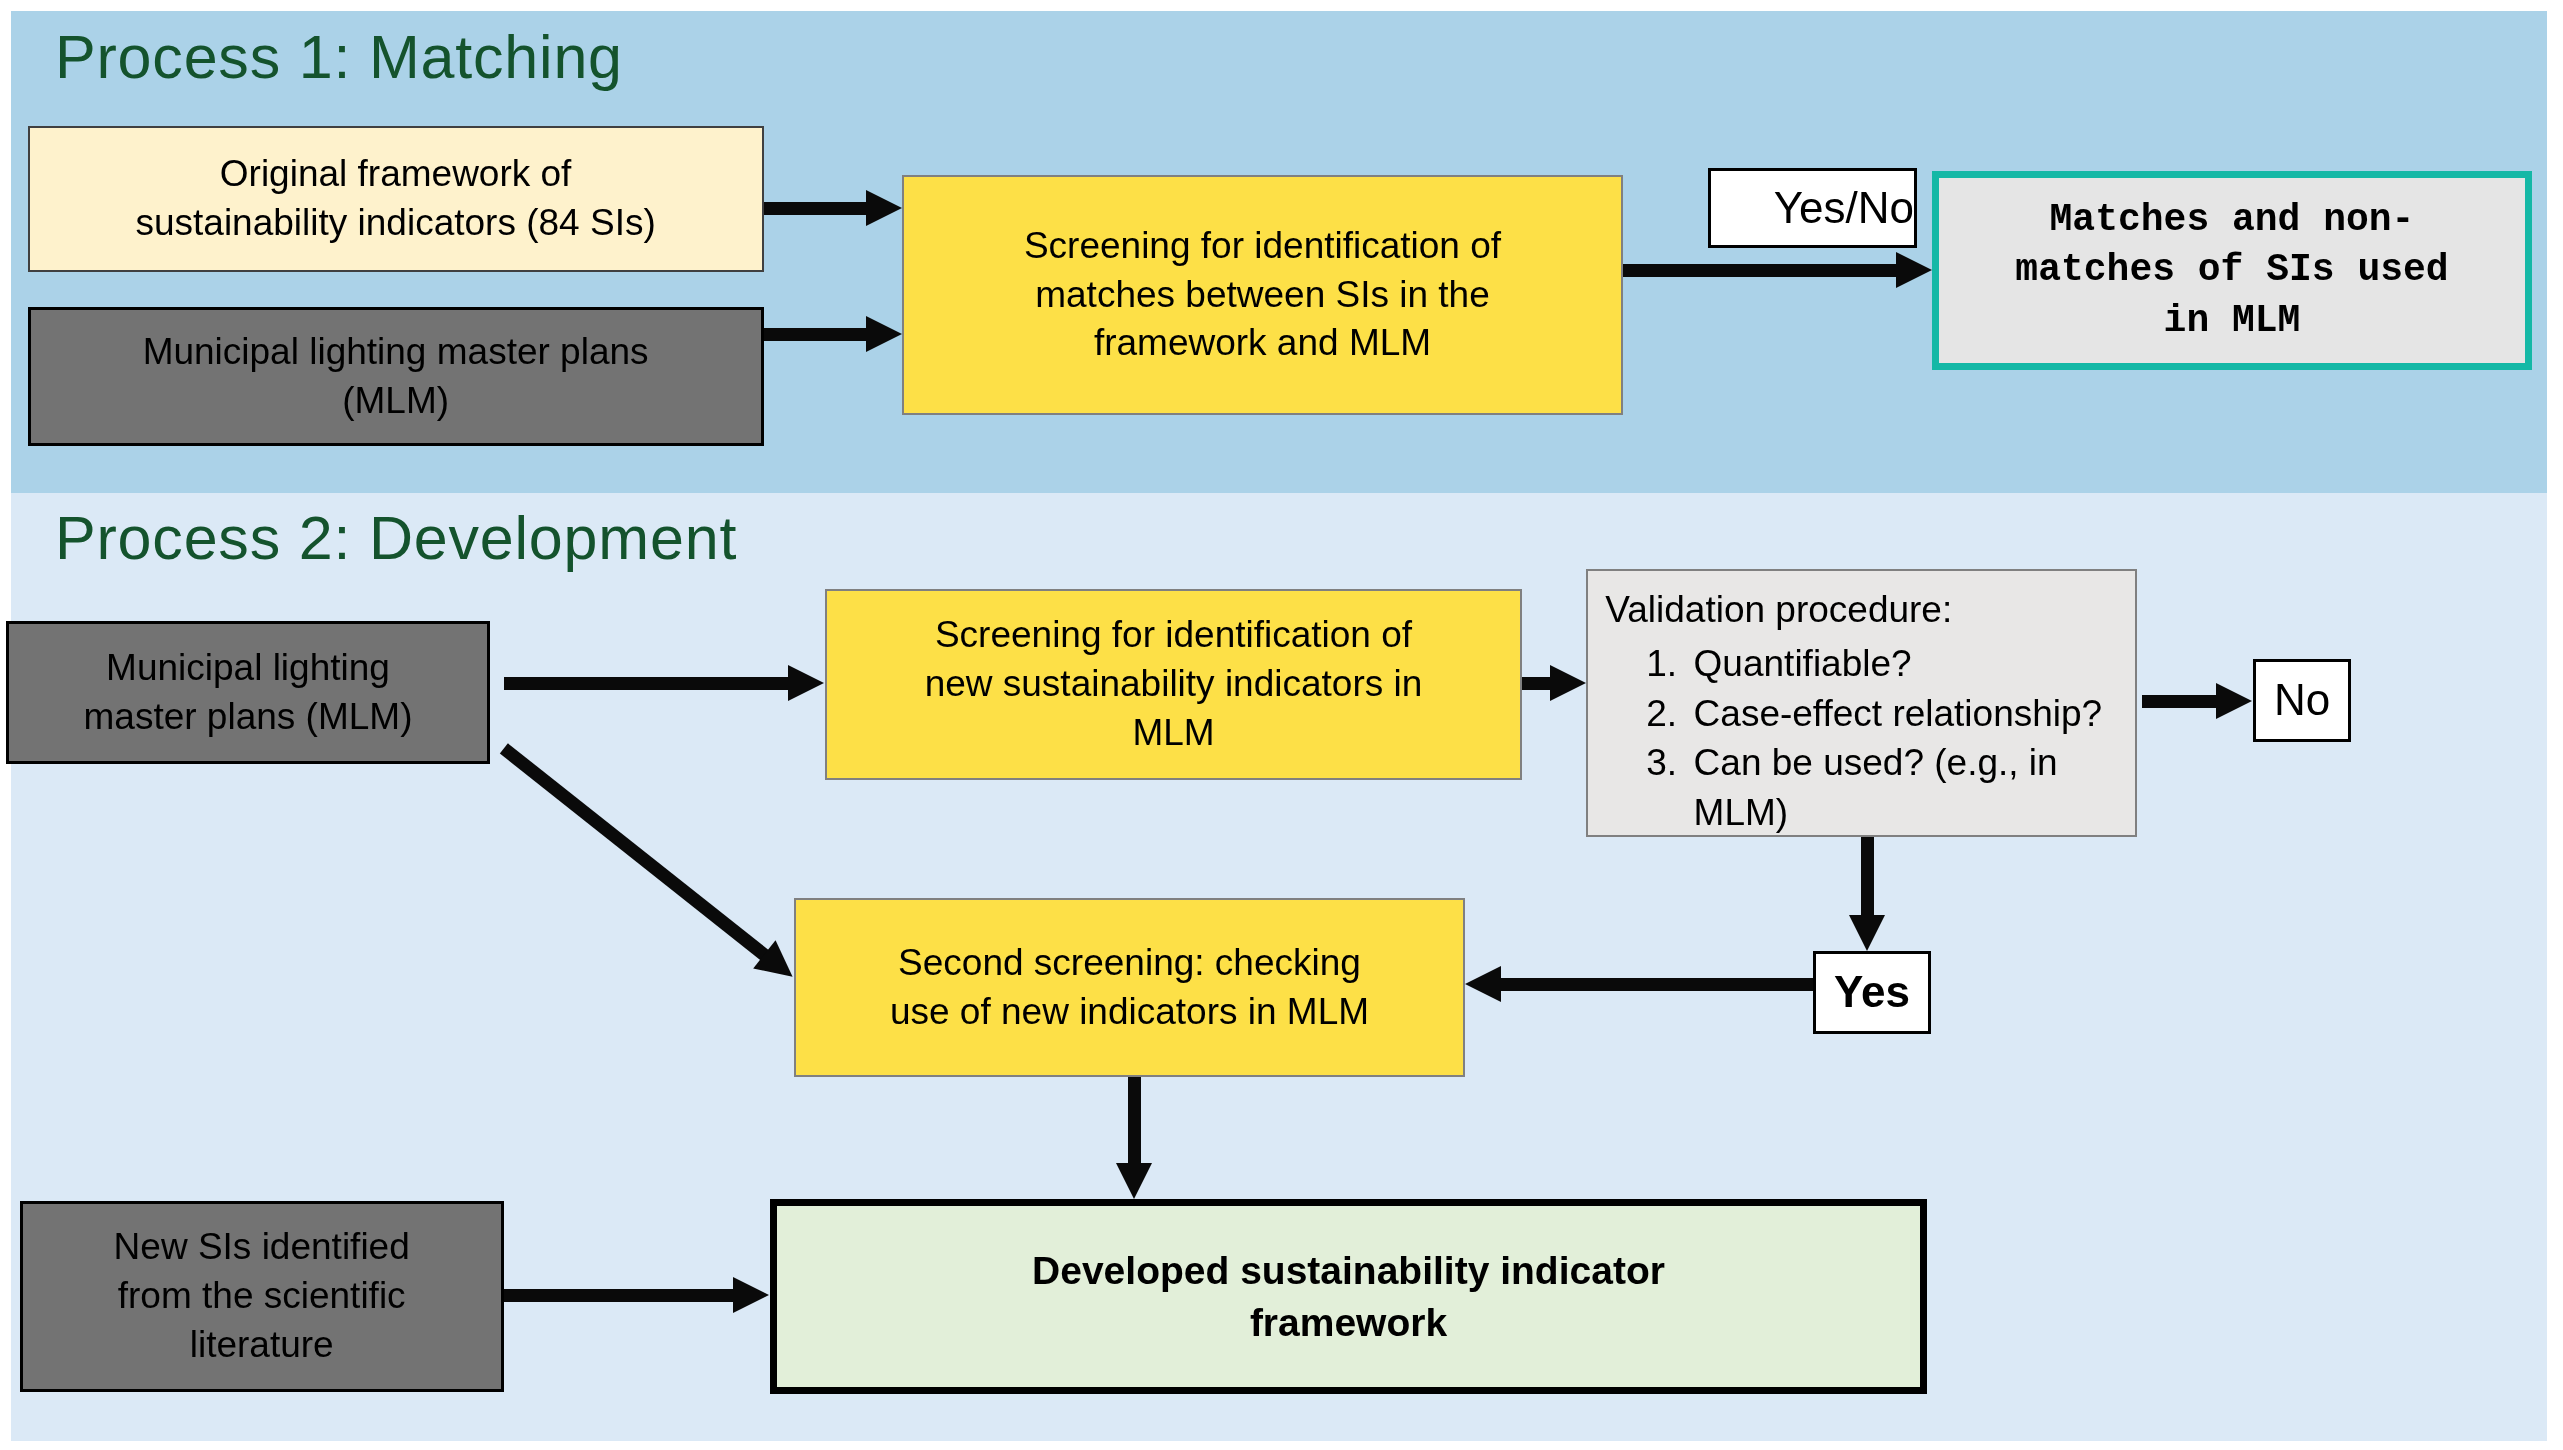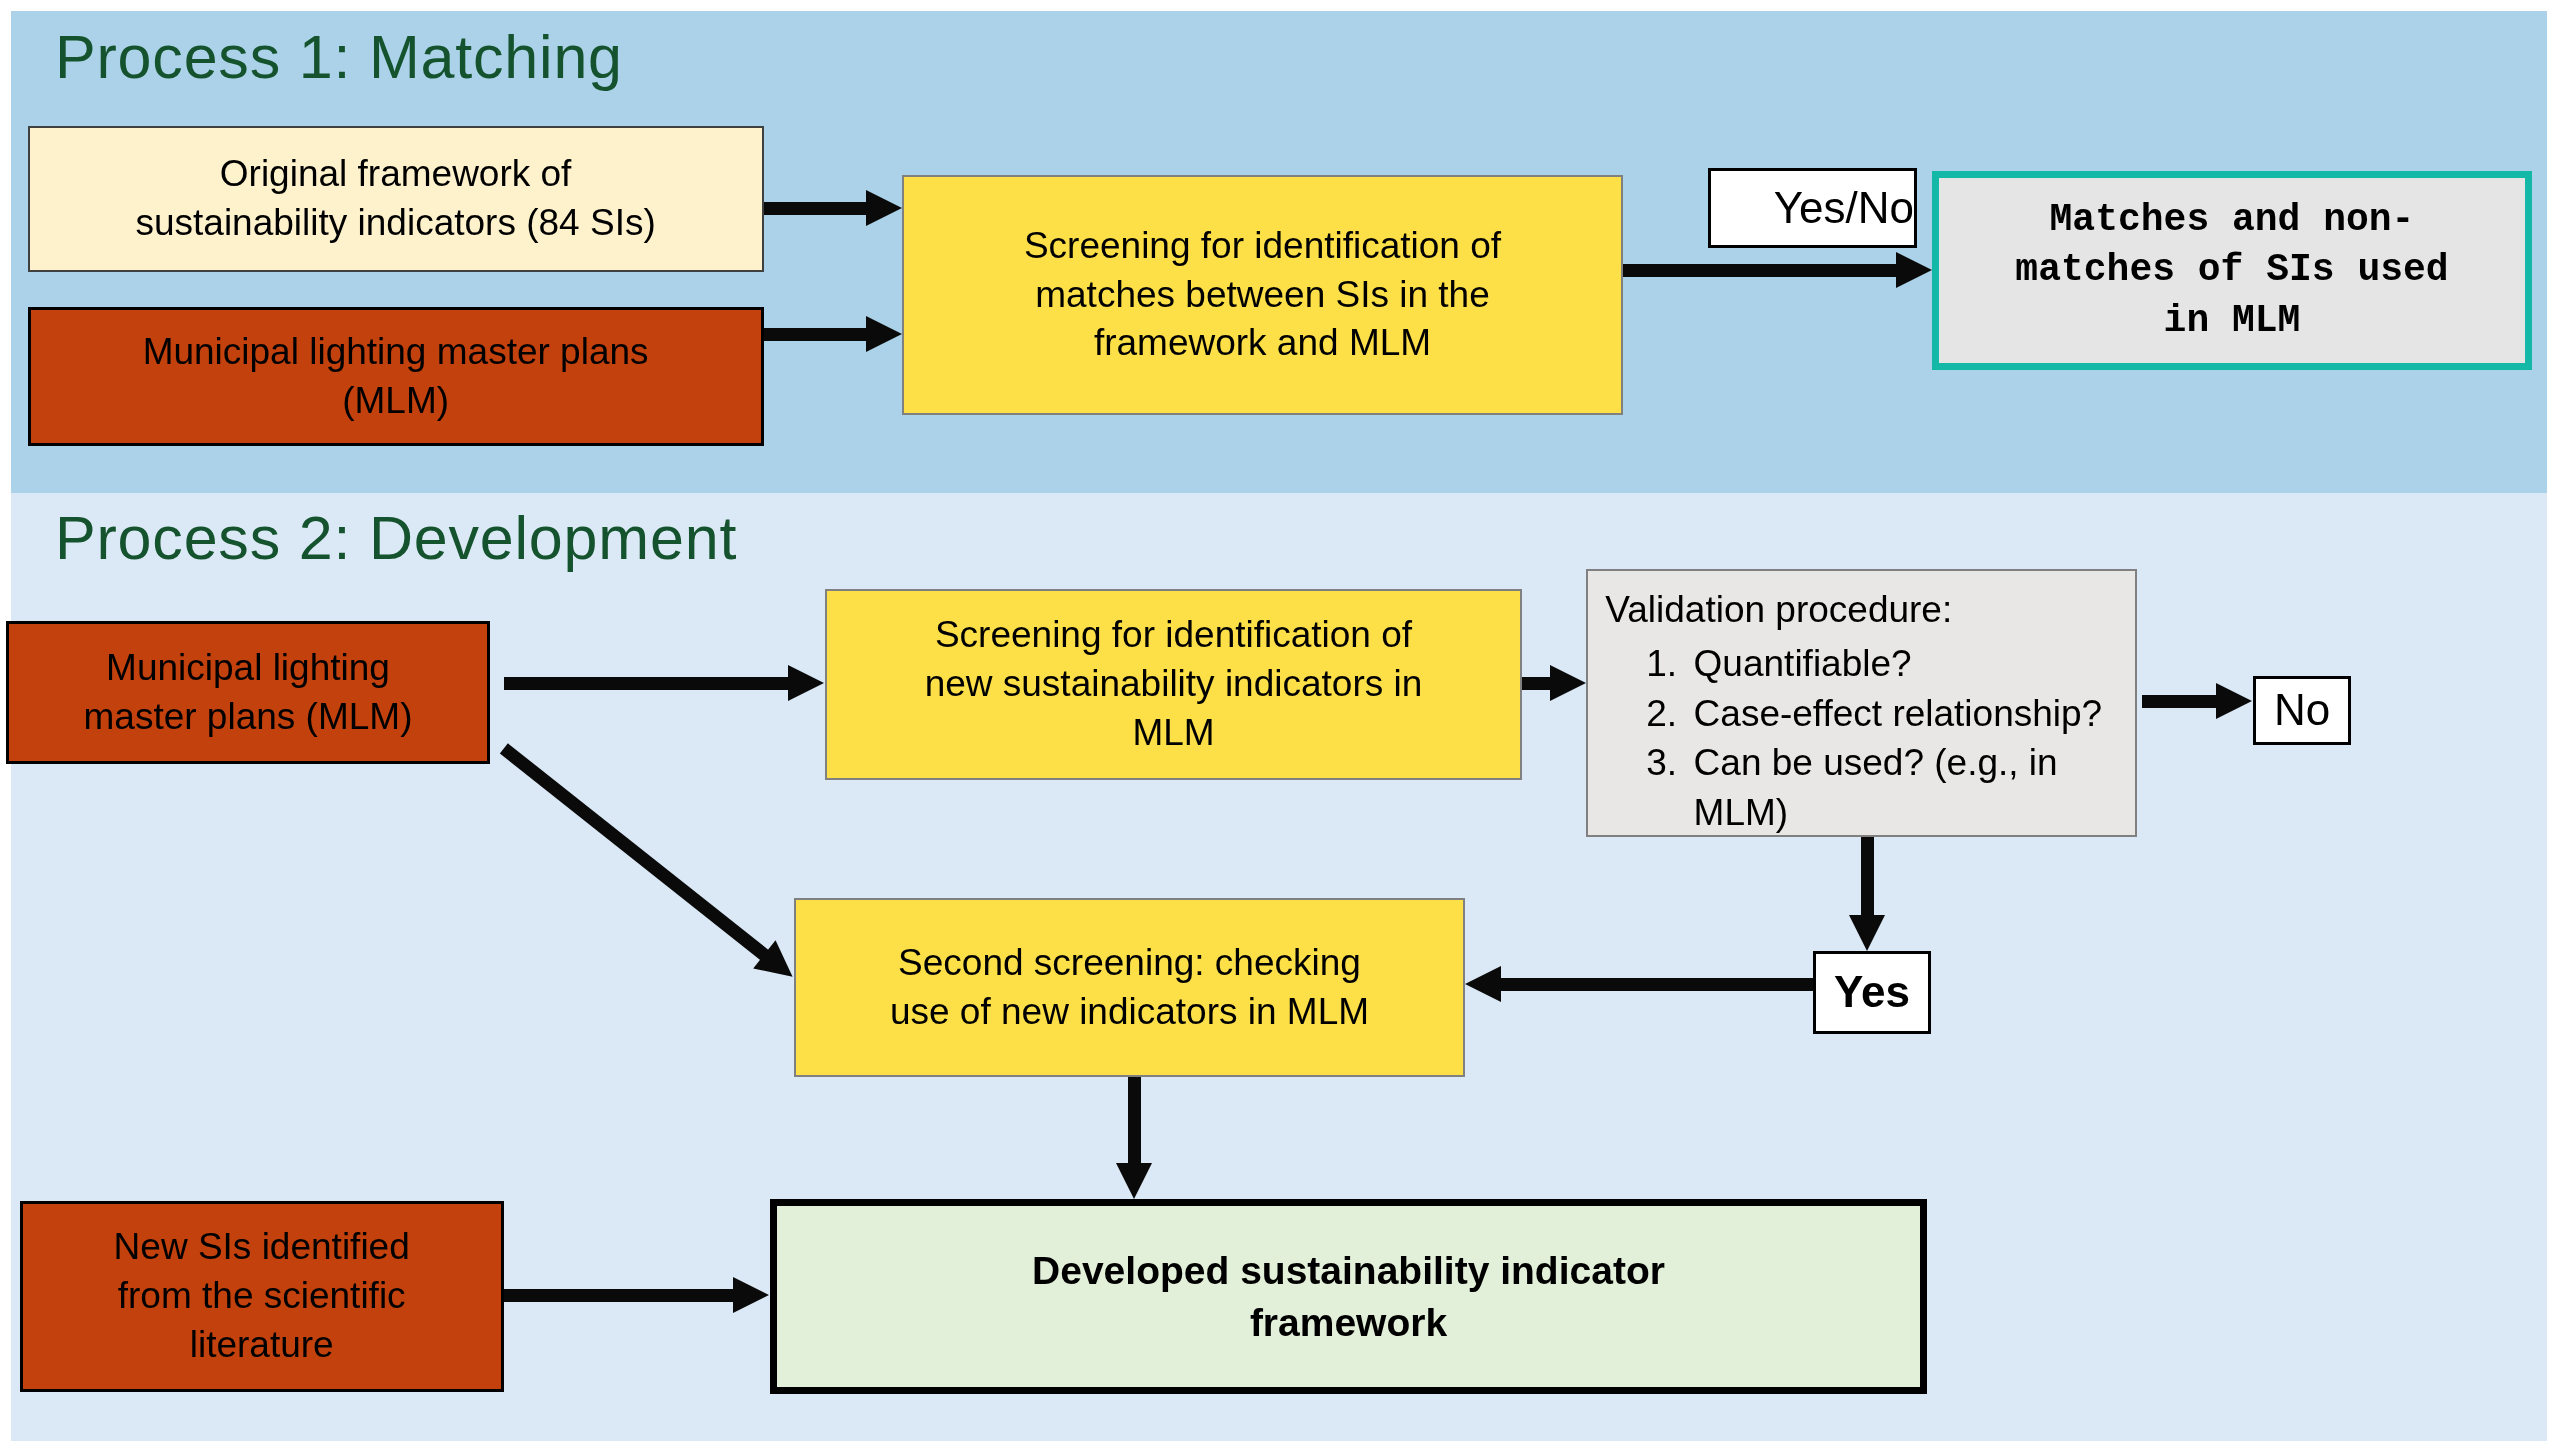--- a/index.html
+++ b/index.html
@@ -12,21 +12,21 @@
   #panel2{top:493px;height:948px;background:#dbe9f6;}
   .heading{
     position:absolute;font-size:61px;letter-spacing:0.8px;color:#14532d;
     white-space:nowrap;
   }
   .box{
     position:absolute;box-sizing:border-box;
     display:flex;flex-direction:column;align-items:center;justify-content:center;
     text-align:center;font-size:37px;line-height:1.32;
   }
-  .yellow{background:#c2410c;border:3.2px solid #000;}
+  .yellow{background:#737373;border:3.2px solid #000;}
   .yellow-thin{background:#fef2cc;border:2.4px solid #404040;}
   .graybox{background:#fde047;border:2.4px solid #808080;}
   .whitebox{background:#ffffff;border:3.2px solid #000;font-size:44px;}
   .green1{background:#e5e5e5;border:7px solid #14b8a6;font-weight:bold;font-size:38px;font-family:Liberation Mono, monospace;}
   .green2{background:#e2efd9;border:7.9px solid #000;font-weight:bold;font-size:39px;}
   .valbox{
     position:absolute;box-sizing:border-box;background:#e8e7e6;border:2.4px solid #808080;
     font-size:37px;line-height:1.34;text-align:left;padding:14px 11px 0 17.3px;
   }
   .valbox ol{margin:4.7px 0 0 0;padding-left:82px;}
@@ -107,21 +107,21 @@
 
   <div class="valbox" style="left:1586px;top:569px;width:551px;height:268px;">
     <div>Validation procedure:</div>
     <ol>
       <li>Quantifiable?</li>
       <li>Case-effect relationship?</li>
       <li>Can be used? (e.g., in MLM)</li>
     </ol>
   </div>
 
-  <div class="box whitebox" style="left:2253px;top:676px;width:98px;height:69px;">
+  <div class="box whitebox" style="left:2253px;top:659px;width:98px;height:83px;">
     <span>No</span>
   </div>
 
   <div class="box whitebox" style="left:1813px;top:951px;width:118px;height:83px;font-weight:bold;">
     <span>Yes</span>
   </div>
 
   <div class="box graybox" style="left:794px;top:898px;width:671px;height:179px;">
     <span>Second screening: checking</span>
     <span>use of new indicators in MLM</span>

